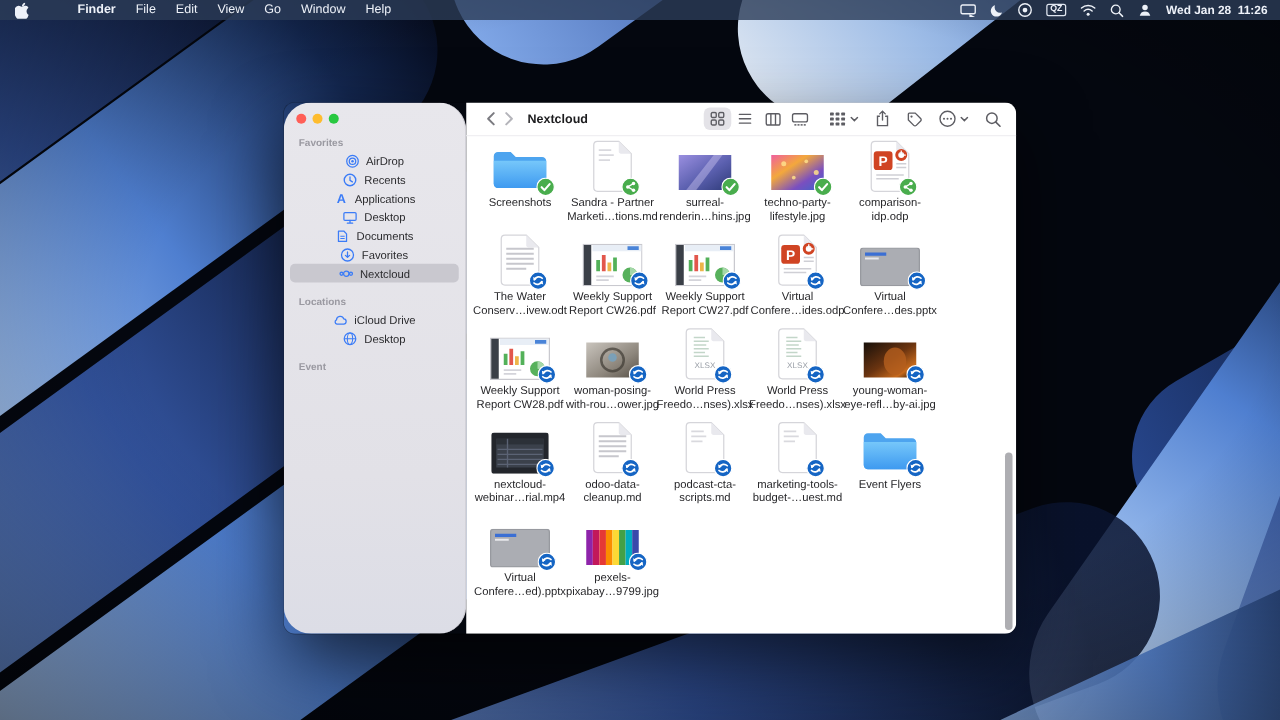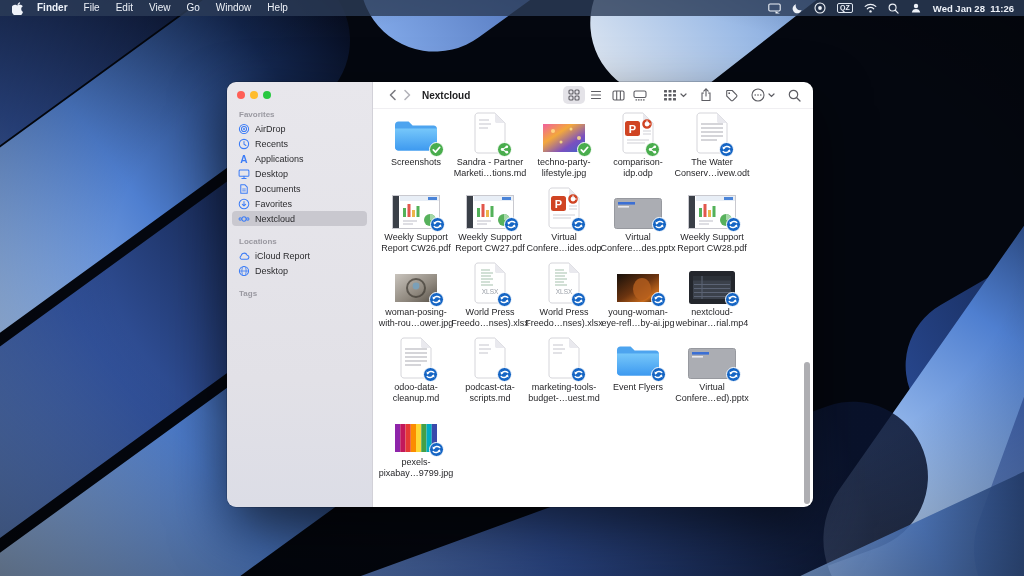--- a/index.html
+++ b/index.html
@@ -3,40 +3,40 @@
 <meta charset="utf-8">
 <style>
   html,body{margin:0;padding:0;}
   body{width:1024px;height:576px;overflow:hidden;position:relative;
        font-family:"Liberation Sans",sans-serif;-webkit-font-smoothing:antialiased;}
   .desktop{position:absolute;inset:0;background:#04070f;}
   .wallpaper{position:absolute;inset:0;display:block;}
 
   
   .menubar{position:absolute;top:0;left:0;right:0;height:16px;display:flex;align-items:center;
-           background:rgba(44,60,88,.8);color:#eef2f9;font-size:10px;padding:0 10px;z-index:50;}
+           background:rgba(44,60,88,.8);color:#eef2f9;font-size:10px;padding:0 10px;z-index:50;gap:25px;}
   .mb-item{padding:0 8px;line-height:16px;}
   .mb-item.bold{font-weight:bold;}
   .apple{display:flex;align-items:center;padding:0 6px 0 2px;}
   .mb-right{margin-left:auto;display:flex;align-items:flex-end;gap:11px;}
   .st-icon{display:flex;align-items:center;}
   .qz{border:1px solid #dfe6f0;border-radius:2px;font-size:7px;font-weight:bold;padding:0 2px;line-height:8px;color:#eef2f9;}
   .clock{font-size:9.5px;font-weight:600;white-space:pre;}
 
   
   .window{position:absolute;left:227px;top:82px;width:586px;height:425px;border-radius:9px;
           box-shadow:0 22px 55px rgba(0,0,0,.6),0 0 0 .5px rgba(0,0,0,.3);display:flex;overflow:hidden;z-index:20;}
   .sidebar{width:145px;background:linear-gradient(180deg,#e8e7ec 0%,#e2e1e7 70%,#dcdde6 100%);
-           border-right:1px solid #d2d1d8;flex:none;position:relative;}
+           border-right:1px solid #d2d1d8;flex:none;position:relative;border-radius:22px;}
   .traffic{display:flex;gap:5px;padding:9px 0 0 10px;}
   .tl{width:8px;height:8px;border-radius:50%;}
   .tl.red{background:#ff5f57;}.tl.yellow{background:#febc2e;}.tl.green{background:#28c840;}
   .sec-title{font-size:8px;font-weight:bold;color:#9a99a1;padding:0 0 2px 12px;margin-top:11px;}
   .side-item{display:flex;align-items:center;gap:5px;height:15px;margin:0 5px;padding:0 6px;border-radius:4px;
-             font-size:9px;color:#2b2b2e;white-space:nowrap;}
+             font-size:9px;color:#2b2b2e;white-space:nowrap;justify-content:center;}
   .side-item.selected{background:#c9c8cf;}
   .side-ic{width:12px;height:12px;display:flex;flex:none;}
 
   .main{flex:1;background:#ffffff;position:relative;}
   .toolbar{height:26px;display:flex;align-items:center;padding:0 12px;border-bottom:1px solid #f0eff2;color:#5d5d63;}
   .nav-btn{display:flex;padding:0 3px;}
   .tb-title{font-size:10px;font-weight:bold;color:#1d1d1f;margin-left:7px;}
   .viewgroup{margin-left:auto;display:flex;align-items:center;}
   .view-btn{width:22px;height:18px;display:flex;align-items:center;justify-content:center;border-radius:5px;}
   .view-btn.selected{background:#e4e3e8;}
@@ -296,33 +296,33 @@
             </span>
             <span>Nextcloud</span>
           </div>
           <div class="sec-title">Locations</div>
           <div class="side-item">
             <span class="side-ic">
               <svg width="12" height="12" viewBox="0 0 13 13">
                 <path d="M3.8 10h5.6a2.2 2.2 0 0 0 .4-4.4A3.3 3.3 0 0 0 3.4 6.4 1.9 1.9 0 0 0 3.8 10z" fill="none" stroke="#3b7cf7" stroke-width="1.1" stroke-linejoin="round"></path>
               </svg>
             </span>
-            <span>iCloud Report</span>
+            <span>iCloud Drive</span>
           </div>
           <div class="side-item">
             <span class="side-ic">
               <svg width="12" height="12" viewBox="0 0 13 13">
                 <circle cx="6.5" cy="6.5" r="5" fill="none" stroke="#3b7cf7" stroke-width="1.1"></circle>
                 <ellipse cx="6.5" cy="6.5" rx="2.3" ry="5" fill="none" stroke="#3b7cf7" stroke-width=".9"></ellipse>
                 <path d="M1.5 6.5h10" stroke="#3b7cf7" stroke-width=".9"></path>
               </svg>
             </span>
             <span>Desktop</span>
           </div>
-          <div class="sec-title">Tags</div>
+          <div class="sec-title">Event</div>
         </div>
     </aside>
 
     <main class="main">
       <div class="toolbar">
         <span class="nav-btn">
           <svg width="9" height="12" viewBox="0 0 9 12">
               <path d="M7 1.5 2.5 6 7 10.5" fill="none" stroke="#7b7b81" stroke-width="1.6" stroke-linecap="round" stroke-linejoin="round"></path>
             </svg>
         </span>
@@ -458,20 +458,36 @@
             </div>
             <div class="tile-label">
               <div>Sandra - Partner</div>
               <div>Marketi…tions.md</div>
             </div>
           </div>
           <div class="tile">
             <div class="icon-box">
               <span class="icon-wrap"><svg width="46" height="32" viewBox="0 0 46 32">
                   <rect width="46" height="32" rx="1.5" fill="#fff"></rect>
+                  <rect x="2" y="2" width="42" height="28" fill="url(#gImgPurple)"></rect>
+                  <path d="M8 30 30 2h7L16 30z" fill="#c9c4ef" opacity=".45"></path>
+                </svg><span class="badge"><svg width="15" height="15" viewBox="0 0 15 15">
+                    <circle cx="7.5" cy="7.5" r="7" fill="#49ad4d" stroke="#fff"></circle>
+                    <path d="M4.3 7.8l2.2 2.3 4.2-4.8" fill="none" stroke="#fff" stroke-width="1.7" stroke-linecap="round" stroke-linejoin="round"></path>
+                  </svg></span></span>
+            </div>
+            <div class="tile-label">
+              <div>surreal-</div>
+              <div>renderin…hins.jpg</div>
+            </div>
+          </div>
+          <div class="tile">
+            <div class="icon-box">
+              <span class="icon-wrap"><svg width="46" height="32" viewBox="0 0 46 32">
+                  <rect width="46" height="32" rx="1.5" fill="#fff"></rect>
                   <rect x="2" y="2" width="42" height="28" fill="url(#gImgParty)"></rect>
                   <g fill="#ffe08a" opacity=".85">
                     <circle cx="12" cy="9" r="2"></circle>
                     <circle cx="30" cy="7" r="1.5"></circle>
                     <circle cx="38" cy="16" r="2"></circle>
                     <circle cx="20" cy="20" r="1.5"></circle>
                   </g>
                 </svg><span class="badge"><svg width="15" height="15" viewBox="0 0 15 15">
                     <circle cx="7.5" cy="7.5" r="7" fill="#49ad4d" stroke="#fff"></circle>
                     <path d="M4.3 7.8l2.2 2.3 4.2-4.8" fill="none" stroke="#fff" stroke-width="1.7" stroke-linecap="round" stroke-linejoin="round"></path>

